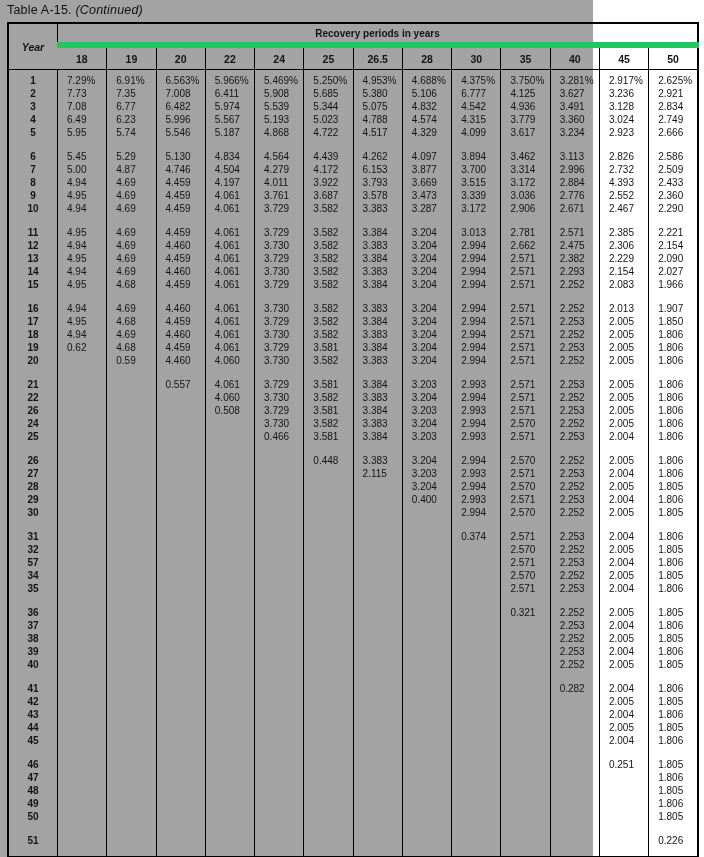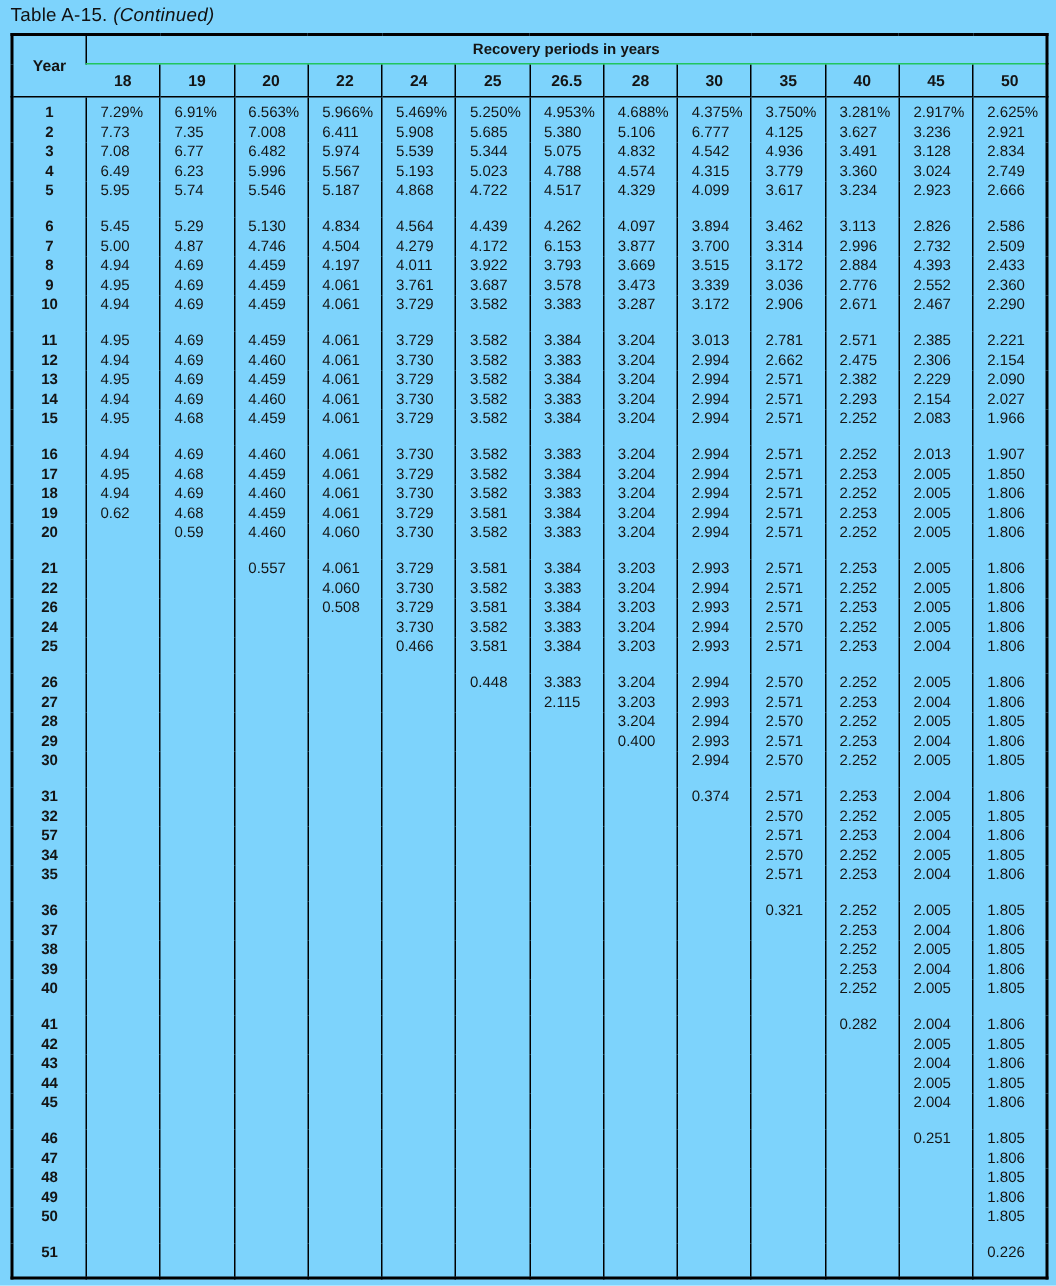--- a/index.html
+++ b/index.html
@@ -9,23 +9,23 @@
   }
   body {
     width: 704px;
     height: 857px;
     font-family: "Liberation Sans", sans-serif;
     color: #141414;
     overflow: hidden;
   }
   .page {
     position: relative;
-    width: 704px;
+    width: 593px;
     height: 857px;
-    background: #7dd3fc;
+    background: #a3a3a3;
   }
   .doc-title {
     position: absolute;
     left: 7px;
     top: 3px;
     font-size: 12.5px;
     letter-spacing: 0.2px;
     color: #111;
   }
   .doc-title .italic {
@@ -49,28 +49,29 @@
   }
   .dep-table th:first-child, .dep-table td:first-child {
     border-left: none;
   }
   th.year-head {
     width: 48px;
     font-size: 10.5px;
     font-weight: bold;
     text-align: center;
     vertical-align: middle;
+    font-style: italic;
   }
   th.group-head {
     height: 18px;
     font-size: 10px;
     font-weight: bold;
     text-align: center;
     vertical-align: middle;
-    border-bottom: 1px solid #22c55e;
+    border-bottom: 6px solid #22c55e;
   }
   tr.period-row th {
     height: 21px;
     font-size: 10.5px;
     font-weight: bold;
     text-align: center;
     vertical-align: middle;
   }
   thead tr.period-row th, thead th.year-head {
     border-bottom: 1px solid #000;

